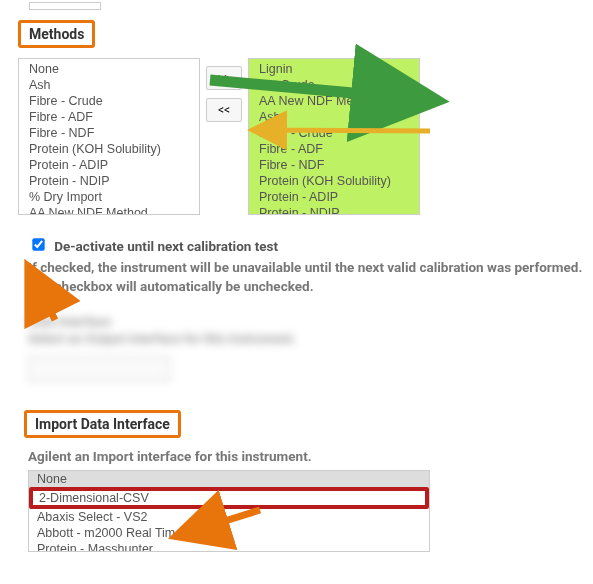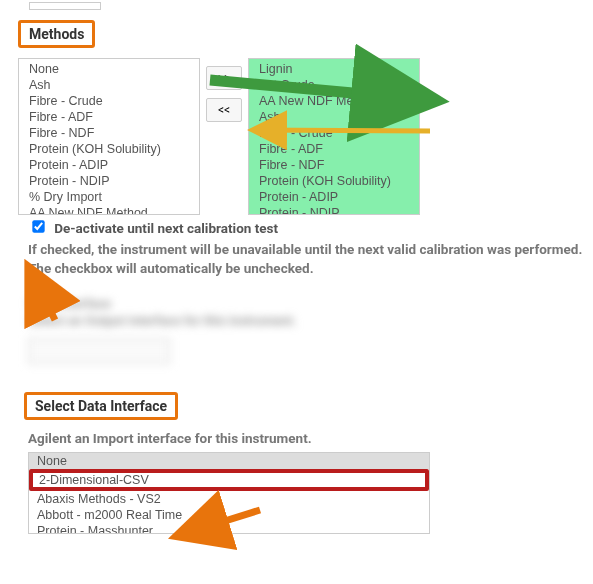--- a/index.html
+++ b/index.html
@@ -65,27 +65,27 @@
     font-family: inherit;
     border-radius:2px;
   }
   .third-col{
     border:1px solid #ccc;
     height:155px;
     width: 170px;
     overflow-y:scroll;
   }
   .third-inner{
-    background:#86efac;
+    background:#bef264;
     min-height:170px;
   }
   .third-inner ul{list-style:none;margin:0;padding:2px 0;}
   .third-inner li{padding:1px 10px;font-size:12.5px;color:#555;white-space:nowrap;font-family:Arial,sans-serif;}
 
-  .check-row{ margin-top:2px; margin-left:10px; }
+  .check-row{ margin-top:20px; margin-left:10px; }
   .check-row label{font-weight:700;color:#555;font-size:13.5px;}
   .help-text{color:#777;font-size:13.5px;font-weight:700;margin:4px 0 0 10px; line-height:1.4;}
 
   .blurred-block{
     margin:18px 0 10px 10px;
     filter: blur(4px);
     color:#999;
     font-weight:700;
   }
   .blurred-input{
@@ -181,28 +181,28 @@
   </div>
   <div class="help-text">If checked, the instrument will be unavailable until the next valid calibration was performed. The checkbox will automatically be unchecked.</div>
 
   <div class="blurred-block">
     <div>Data Interface</div>
     <div style="font-weight:700;margin-top:2px">Select an Output interface for this instrument.</div>
   </div>
   <div class="blurred-input"></div>
 
   <div style="margin-top:18px">
-    <span class="section-label highlight-box" style="margin-left:6px">Select Data Interface</span>
+    <span class="section-label highlight-box" style="margin-left:6px">Import Data Interface</span>
   </div>
   <div class="sub-text">Agilent an Import interface for this instrument.</div>
   <div class="single-list">
     <ul id="import-list">
         <li class="selected">None</li>
         <li class="opt-highlight">2-Dimensional-CSV</li>
-        <li>Abaxis Methods - VS2</li>
+        <li>Abaxis Select - VS2</li>
         <li>Abbott - m2000 Real Time</li>
         <li>Protein - Masshunter</li>
       </ul>
   </div>
 </div>
 
 <svg class="overlay" viewBox="0 0 593 584">
   <defs>
     <marker id="arr-green" viewBox="0 0 10 10" refX="8" refY="5" markerWidth="9" markerHeight="9" orient="auto">
       <path d="M0,0 L10,5 L0,10 z" fill="#3e9a3e"></path>

